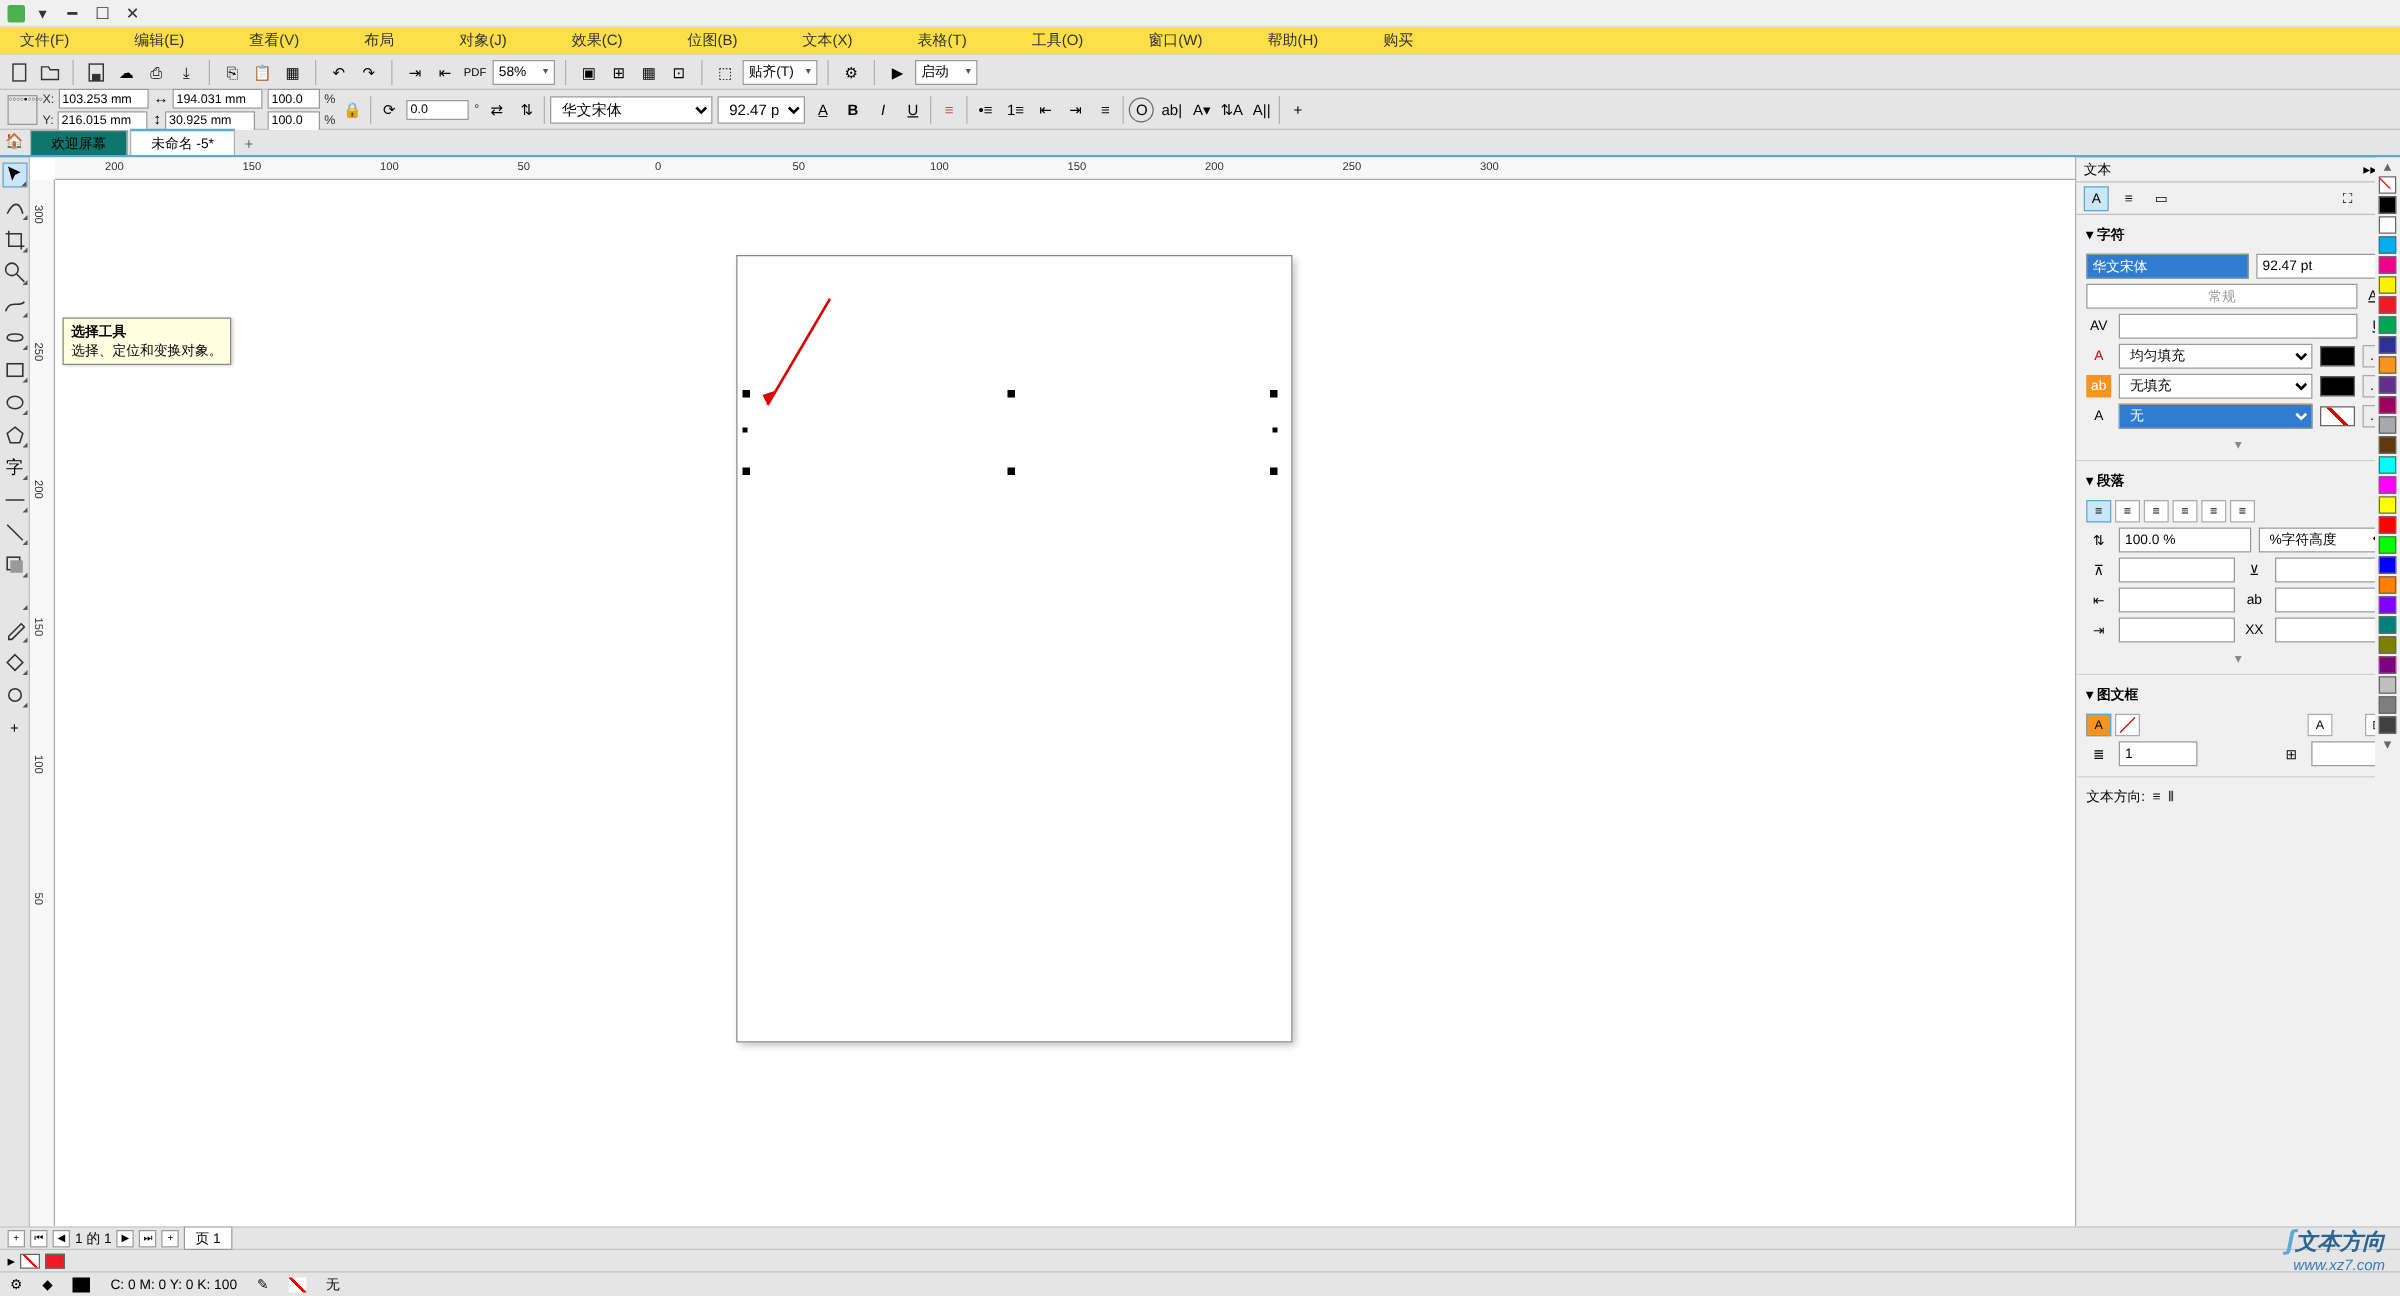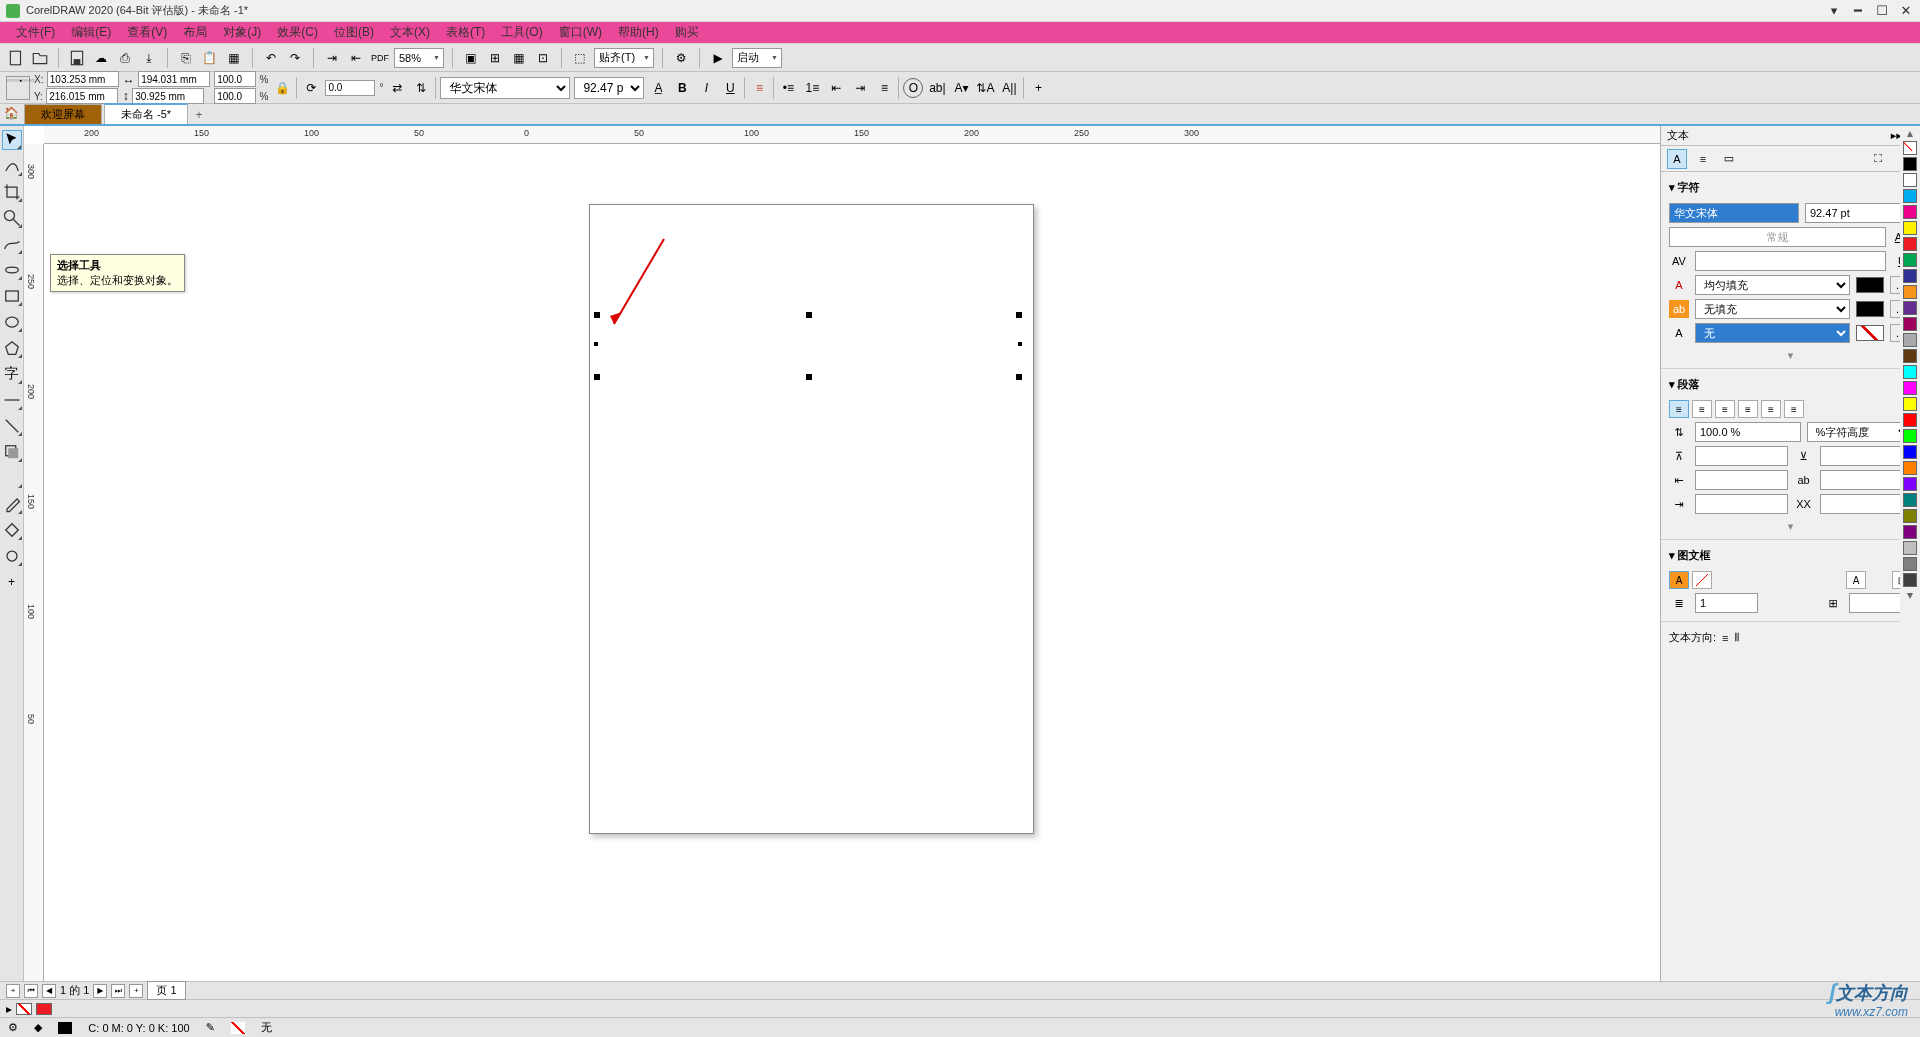--- a/index.html
+++ b/index.html
@@ -6,21 +6,21 @@
 body { width: 1920px; height: 1037px; background: #fff; overflow: hidden; position: relative; font-size: 12px; }
 
 
 .titlebar { height: 22px; background: #f0f0f0; display: flex; align-items: center; padding: 0 6px; border-bottom: 1px solid #d4d4d4; }
 .titlebar .icon { width: 14px; height: 14px; background: #4caf50; border-radius: 2px; margin-right: 6px; }
 .titlebar .title { flex: 1; color: #333; font-size: 11px; }
 .titlebar .winbtns { display: flex; gap: 8px; }
 .titlebar .winbtns span { width: 16px; height: 16px; display: inline-flex; align-items: center; justify-content: center; cursor: pointer; color: #333; font-size: 13px; }
 
 
-.menubar { height: 22px; background: #ec4899; display: flex; align-items: center; padding: 0 8px; border-bottom: 1px solid #d4d4d4; }
+.menubar { height: 22px; background: #fde047; display: flex; align-items: center; padding: 0 8px; border-bottom: 1px solid #d4d4d4; gap: 36px; }
 .menubar .menu-item { padding: 0 8px; font-size: 12px; color: #333; cursor: pointer; }
 
 
 .toolbar { background: #e5e5e5; border-bottom: 1px solid #c0c0c0; display: flex; align-items: center; padding: 2px 6px; height: 28px; gap: 4px; }
 .toolbar .tb-btn { width: 20px; height: 20px; border: 1px solid transparent; display: inline-flex; align-items: center; justify-content: center; cursor: pointer; }
 .toolbar .sep { width: 1px; height: 20px; background: #b0b0b0; margin: 0 4px; }
 .toolbar .combo { height: 20px; border: 1px solid #999; background: #fff; padding: 0 18px 0 4px; font-size: 11px; position: relative; min-width: 50px; display: inline-flex; align-items: center; }
 .toolbar .combo::after { content: "▼"; position: absolute; right: 3px; font-size: 7px; color: #555; }
 
 
@@ -29,21 +29,21 @@
 .propbar .pb-label { font-size: 10px; color: #333; }
 .propbar .pb-btn { width: 20px; height: 20px; border: 1px solid transparent; display: inline-flex; align-items: center; justify-content: center; cursor: pointer; }
 .propbar .col2 { display: flex; flex-direction: column; gap: 1px; }
 .propbar select, .propbar .font-combo { height: 22px; border: 1px solid #999; background: #fff; font-size: 12px; padding: 0 4px; }
 
 
 .doc-tabs { height: 22px; background: #e5e5e5; display: flex; align-items: flex-end; border-bottom: 2px solid #5aa9d6; padding-left: 24px; position: relative; }
 .doc-tabs .home { position: absolute; left: 4px; top: 2px; width: 18px; height: 18px; }
 .doc-tabs .tab { padding: 2px 16px; font-size: 11px; background: #d8d8d8; border: 1px solid #b0b0b0; border-bottom: none; margin-right: 2px; cursor: pointer; position: relative; }
 .doc-tabs .tab.active { background: #fff; border-top: 2px solid #5aa9d6; }
-.doc-tabs .tab.inactive { background: #a16207; }
+.doc-tabs .tab.inactive { background: #0f766e; }
 .doc-tabs .add { width: 18px; height: 18px; display: inline-flex; align-items: center; justify-content: center; color: #666; cursor: pointer; }
 
 
 .main { display: flex; height: calc(1037px - 22px - 22px - 28px - 32px - 22px - 18px - 18px - 20px); }
 .toolbox { width: 24px; background: #e5e5e5; border-right: 1px solid #c0c0c0; display: flex; flex-direction: column; padding-top: 4px; gap: 6px; align-items: center; }
 .toolbox .tool { width: 20px; height: 20px; display: flex; align-items: center; justify-content: center; cursor: pointer; position: relative; }
 .toolbox .tool.active { background: #cde6f7; border: 1px solid #5aa9d6; }
 .toolbox .tool .corner { position: absolute; bottom: 0; right: 0; width: 0; height: 0; border-right: 4px solid #555; border-top: 4px solid transparent; }
 
 
@@ -104,21 +104,20 @@
 .watermark { position: absolute; right: 12px; bottom: 18px; font-size: 16px; font-style: italic; color: #2a6496; display: flex; flex-direction: column; align-items: flex-end; z-index: 100; }
 .watermark .wm-logo { color: #2a6496; font-weight: bold; font-size: 18px; }
 .watermark .wm-url { color: #3a7cb8; font-size: 12px; }
 svg { width: 100%; height: 100%; }
 </style>
 </head>
 <body>
 
 <div class="titlebar">
   <span class="icon"></span>
-  <span class="title">CorelDRAW 2020 (64-Bit 评估版) - 未命名 -1*</span>
   <div class="winbtns">
     <span>▾</span>
     <span>━</span>
     <span>☐</span>
     <span>✕</span>
   </div>
 </div>
 
 <div class="menubar">
   <span class="menu-item">文件(F)</span>

